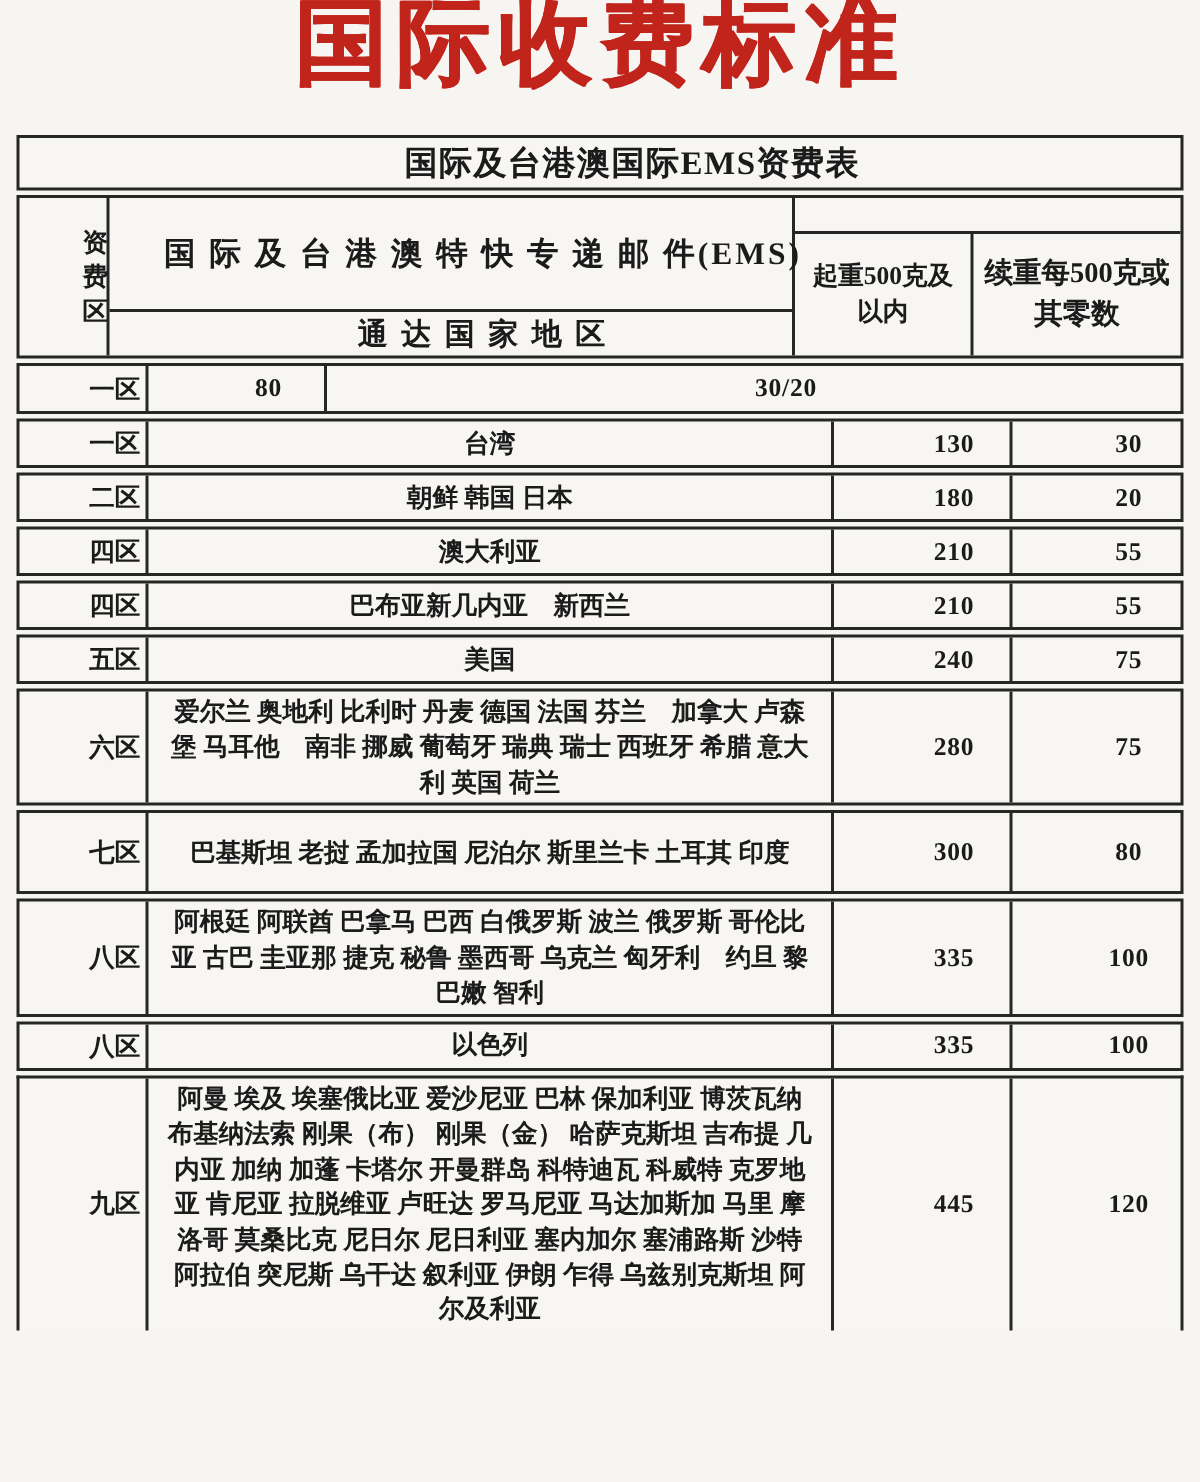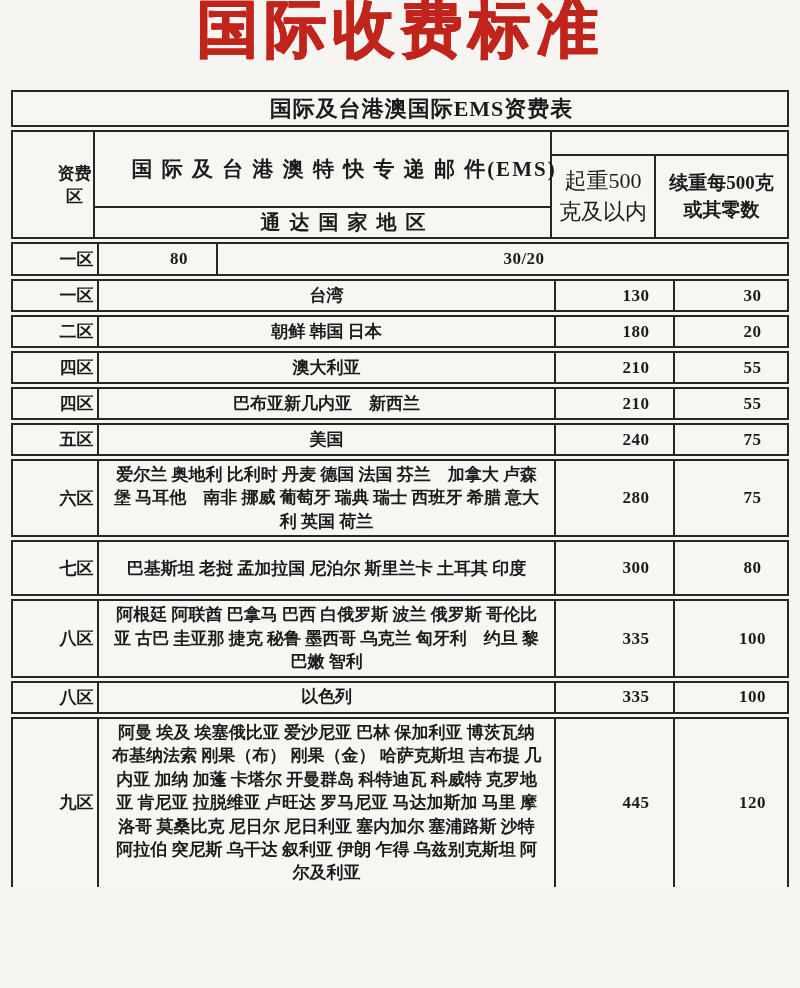--- a/index.html
+++ b/index.html
@@ -46,21 +46,21 @@
   
   .t-titlebar {
     height: 37px;
     font-size: 22px;
     font-weight: 700;
     letter-spacing: 1px;
   }
   
   .t-header { display: flex; height: 109px; }
   .hd-zone {
-    width: 82px;
+    width: 60px;
     border-right: 2px solid #262626;
     font-size: 17px;
     font-weight: 700;
   }
   .hd-mid {
     width: 457px;
     border-right: 2px solid #262626;
     display: flex; flex-direction: column;
   }
   .hd-mid-top {
@@ -75,24 +75,24 @@
     flex: 1;
     font-size: 20px;
     font-weight: 700;
     letter-spacing: 2px;
     text-align: center;
   }
   .hd-right { flex: 1; display: flex; flex-direction: column; }
   .hd-right-blank { height: 27px; border-bottom: 2px solid #262626; }
   .hd-right-cols { flex: 1; display: flex; }
   .hd-first {
-    width: 104px;
-    border-right: 2px solid #262626;
-    font-size: 22px;
-    font-weight: 400;
+    width: 119px;
+    border-right: 2px solid #262626;
+    font-size: 17px;
+    font-weight: 700;
     line-height: 1.45;
     padding: 0 4px;
   }
   .hd-additional {
     flex: 1;
     font-size: 19px;
     font-weight: 700;
     line-height: 1.45;
     padding: 13px 4px;
   }

